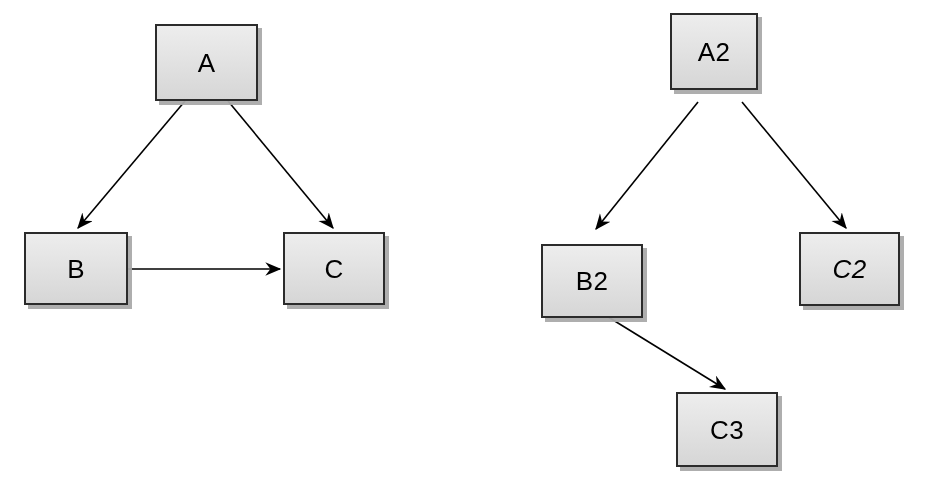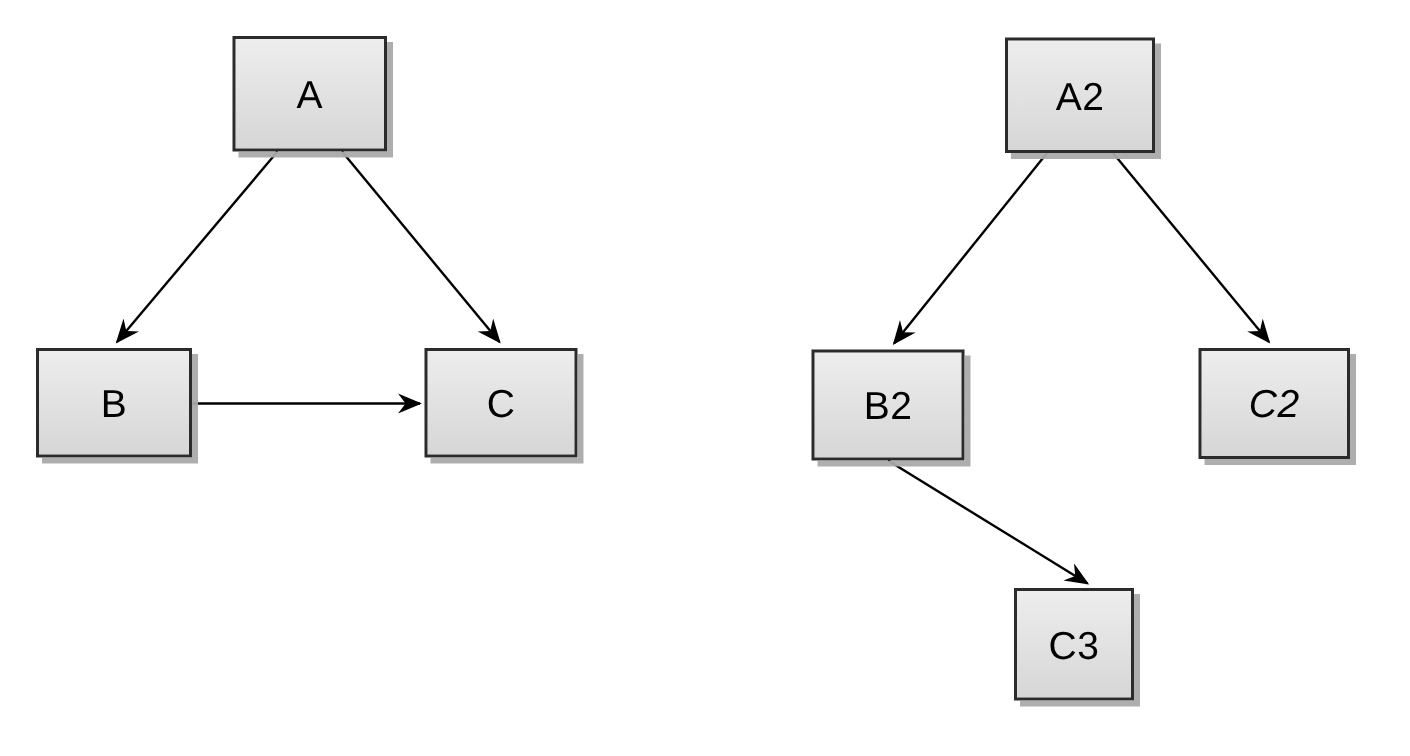--- a/index.html
+++ b/index.html
@@ -68,26 +68,26 @@
   <div class="node" style="left:155px; top:24px; width:103px; height:77px;">
     <span class="node-label">A</span>
   </div>
   <div class="node" style="left:24px; top:232px; width:104px; height:73px;">
     <span class="node-label">B</span>
   </div>
   <div class="node" style="left:283px; top:232px; width:102px; height:73px;">
     <span class="node-label">C</span>
   </div>
 
-  <div class="node" style="left:670px; top:25px; width:100px; height:77px;">
+  <div class="node" style="left:670px; top:13px; width:88px; height:77px;">
     <span class="node-label">A2</span>
   </div>
-  <div class="node" style="left:541px; top:233px; width:102px; height:74px;text-align:right;">
+  <div class="node" style="left:541px; top:244px; width:102px; height:74px;text-align:right;">
     <span class="node-label">B2</span>
   </div>
   <div class="node" style="left:799px; top:232px; width:101px; height:74px;font-style:italic;">
     <span class="node-label">C2</span>
   </div>
-  <div class="node" style="left:676px; top:392px; width:80px; height:75px;">
+  <div class="node" style="left:676px; top:392px; width:102px; height:75px;">
     <span class="node-label">C3</span>
   </div>
 
 </div>
 
 </body></html>

